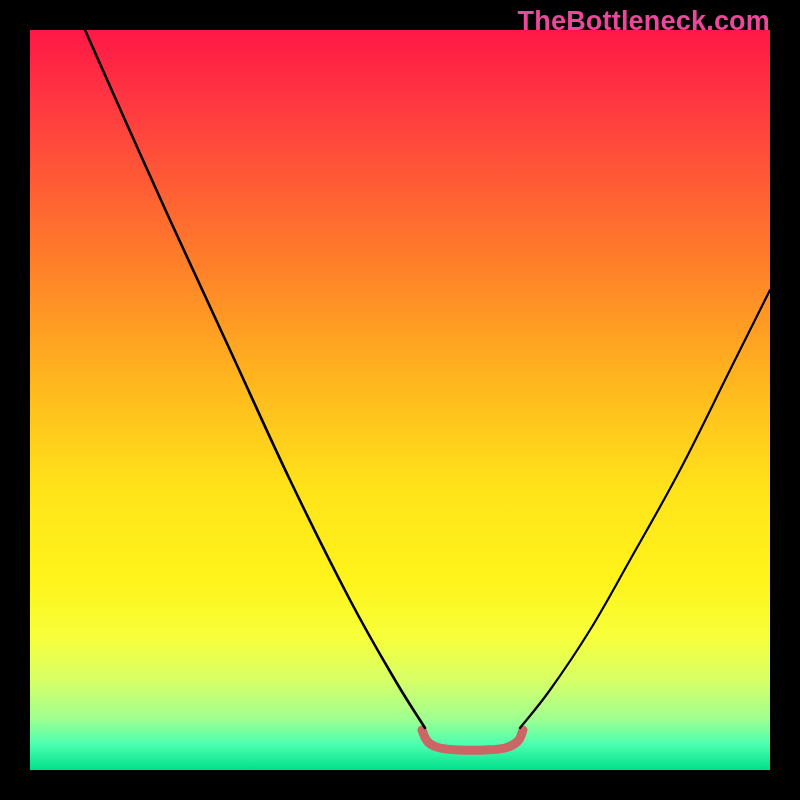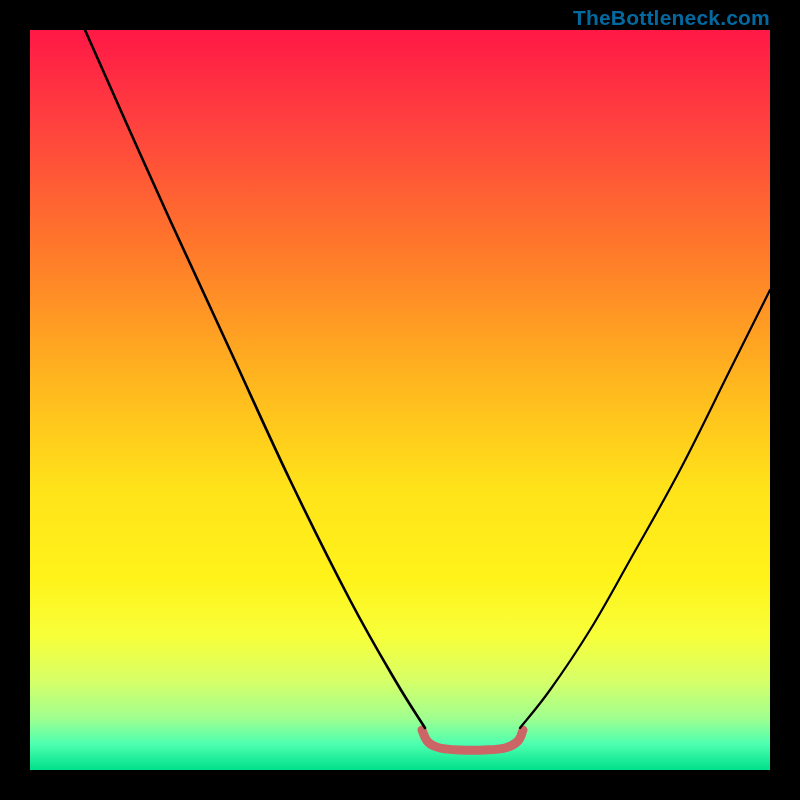--- a/index.html
+++ b/index.html
@@ -22,23 +22,23 @@
     left: 0;
     top: 0;
     width: 100%;
     height: 100%;
   }
   .watermark {
     position: absolute;
     top: 6px;
     right: 30px;
     font-family: Arial, Helvetica, sans-serif;
-    font-size: 21px;
+    font-size: 27px;
     font-weight: bold;
-    color: #0369a1;
+    color: #ec4899;
     letter-spacing: 0.2px;
   }
   svg.curves {
     position: absolute;
     left: 0;
     top: 0;
     width: 100%;
     height: 100%;
   }
 </style>

